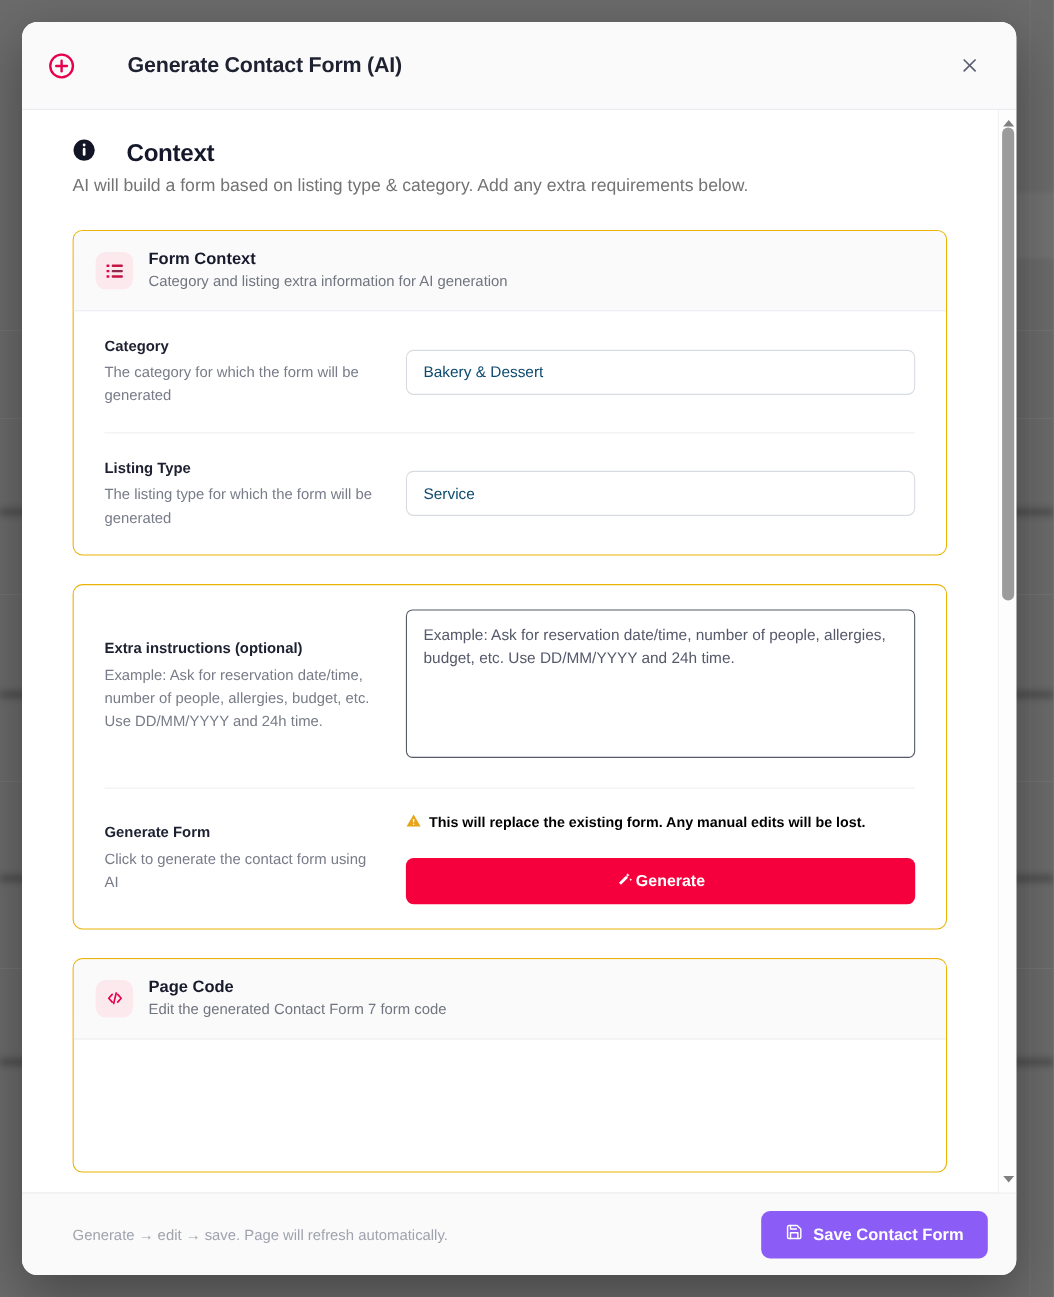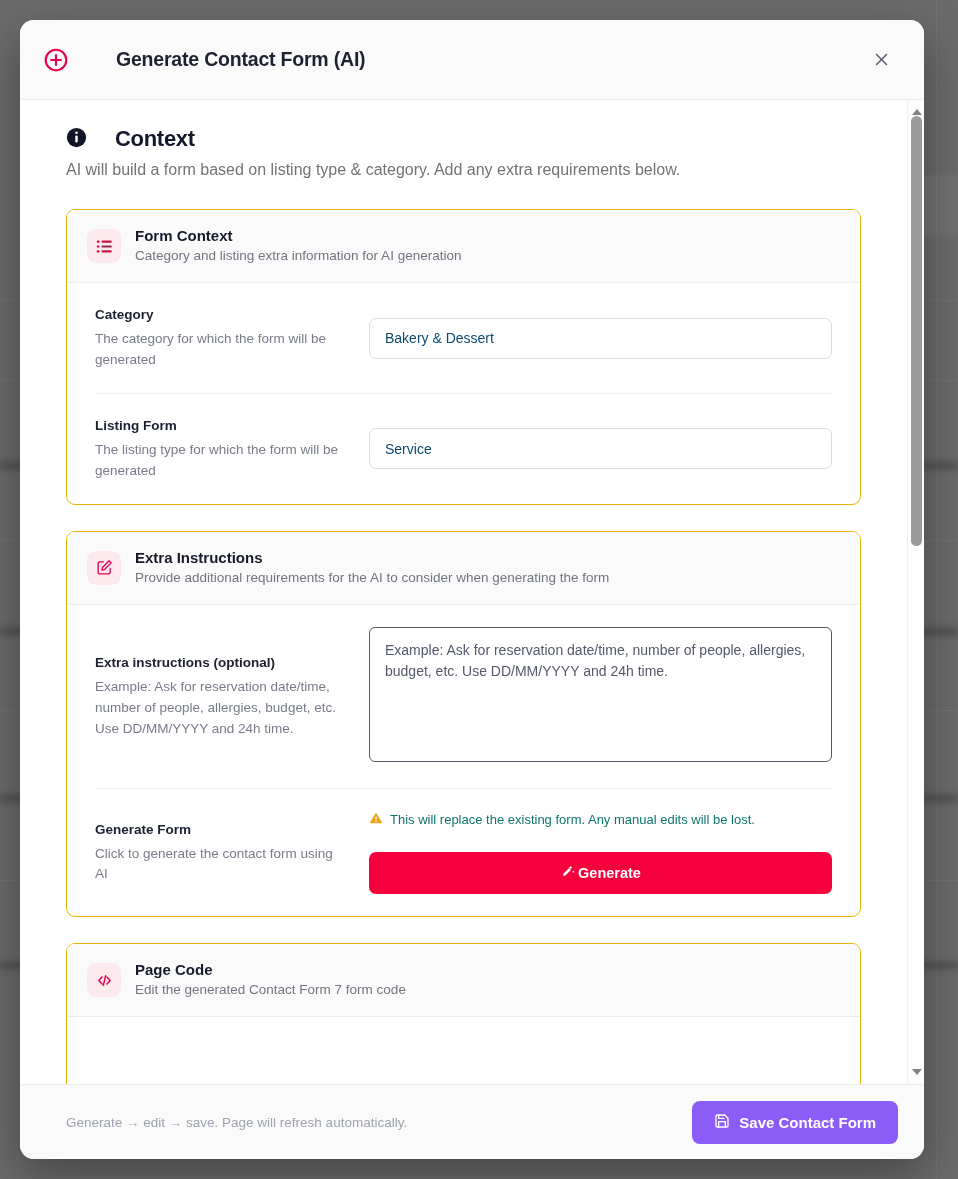--- a/index.html
+++ b/index.html
@@ -240,22 +240,23 @@
     outline: none;
     resize: none;
   }
   .textarea-input::placeholder { color: #55596a; }
 
   .warn-line {
     display: flex;
     align-items: center;
     gap: 7px;
     font-size: 13px;
-    color: #0f766e;
+    color: #000000;
     margin-bottom: 24px;
+    font-weight: bold;
   }
 
   .btn-generate {
     width: 100%;
     height: 42px;
     border: none;
     border-radius: 7px;
     background: #f5003c;
     color: #fff;
     font-size: 14.5px;
@@ -375,44 +376,32 @@
               <div class="row-label">Category</div>
               <div class="row-desc">The category for which the form will be generated</div>
             </div>
             <div class="row-right">
               <input class="text-input" type="text" value="Bakery &amp; Dessert" style="">
             </div>
           </div>
 
           <div class="row">
             <div class="row-left">
-              <div class="row-label">Listing Form</div>
+              <div class="row-label">Listing Type</div>
               <div class="row-desc">The listing type for which the form will be generated</div>
             </div>
             <div class="row-right">
               <input class="text-input" type="text" value="Service" style="">
             </div>
           </div>
 
         </div>
       </div>
 
       <div class="card">
-        <div class="card-head">
-          <span class="card-badge">
-            <svg width="17" height="17" viewBox="0 0 24 24" fill="none" stroke="#e6004e" stroke-width="1.9" stroke-linecap="round" stroke-linejoin="round">
-              <path d="M20 13.5V19a2 2 0 0 1-2 2H5a2 2 0 0 1-2-2V6a2 2 0 0 1 2-2h5.5"></path>
-              <path d="M18.5 2.6l2.9 2.9L12 14.9l-3.6.7.7-3.6z"></path>
-            </svg>
-          </span>
-          <div>
-            <div class="card-head-title">Extra Instructions</div>
-            <div class="card-head-sub">Provide additional requirements for the AI to consider when generating the form</div>
-          </div>
-        </div>
         <div class="card-body">
 
           <div class="row">
             <div class="row-left">
               <div class="row-label">Extra instructions (optional)</div>
               <div class="row-desc">Example: Ask for reservation date/time, number of people, allergies, budget, etc. Use DD/MM/YYYY and 24h time.</div>
             </div>
             <div class="row-right">
               <textarea class="textarea-input" placeholder="Example: Ask for reservation date/time, number of people, allergies, budget, etc. Use DD/MM/YYYY and 24h time." style=""></textarea>
             </div>

